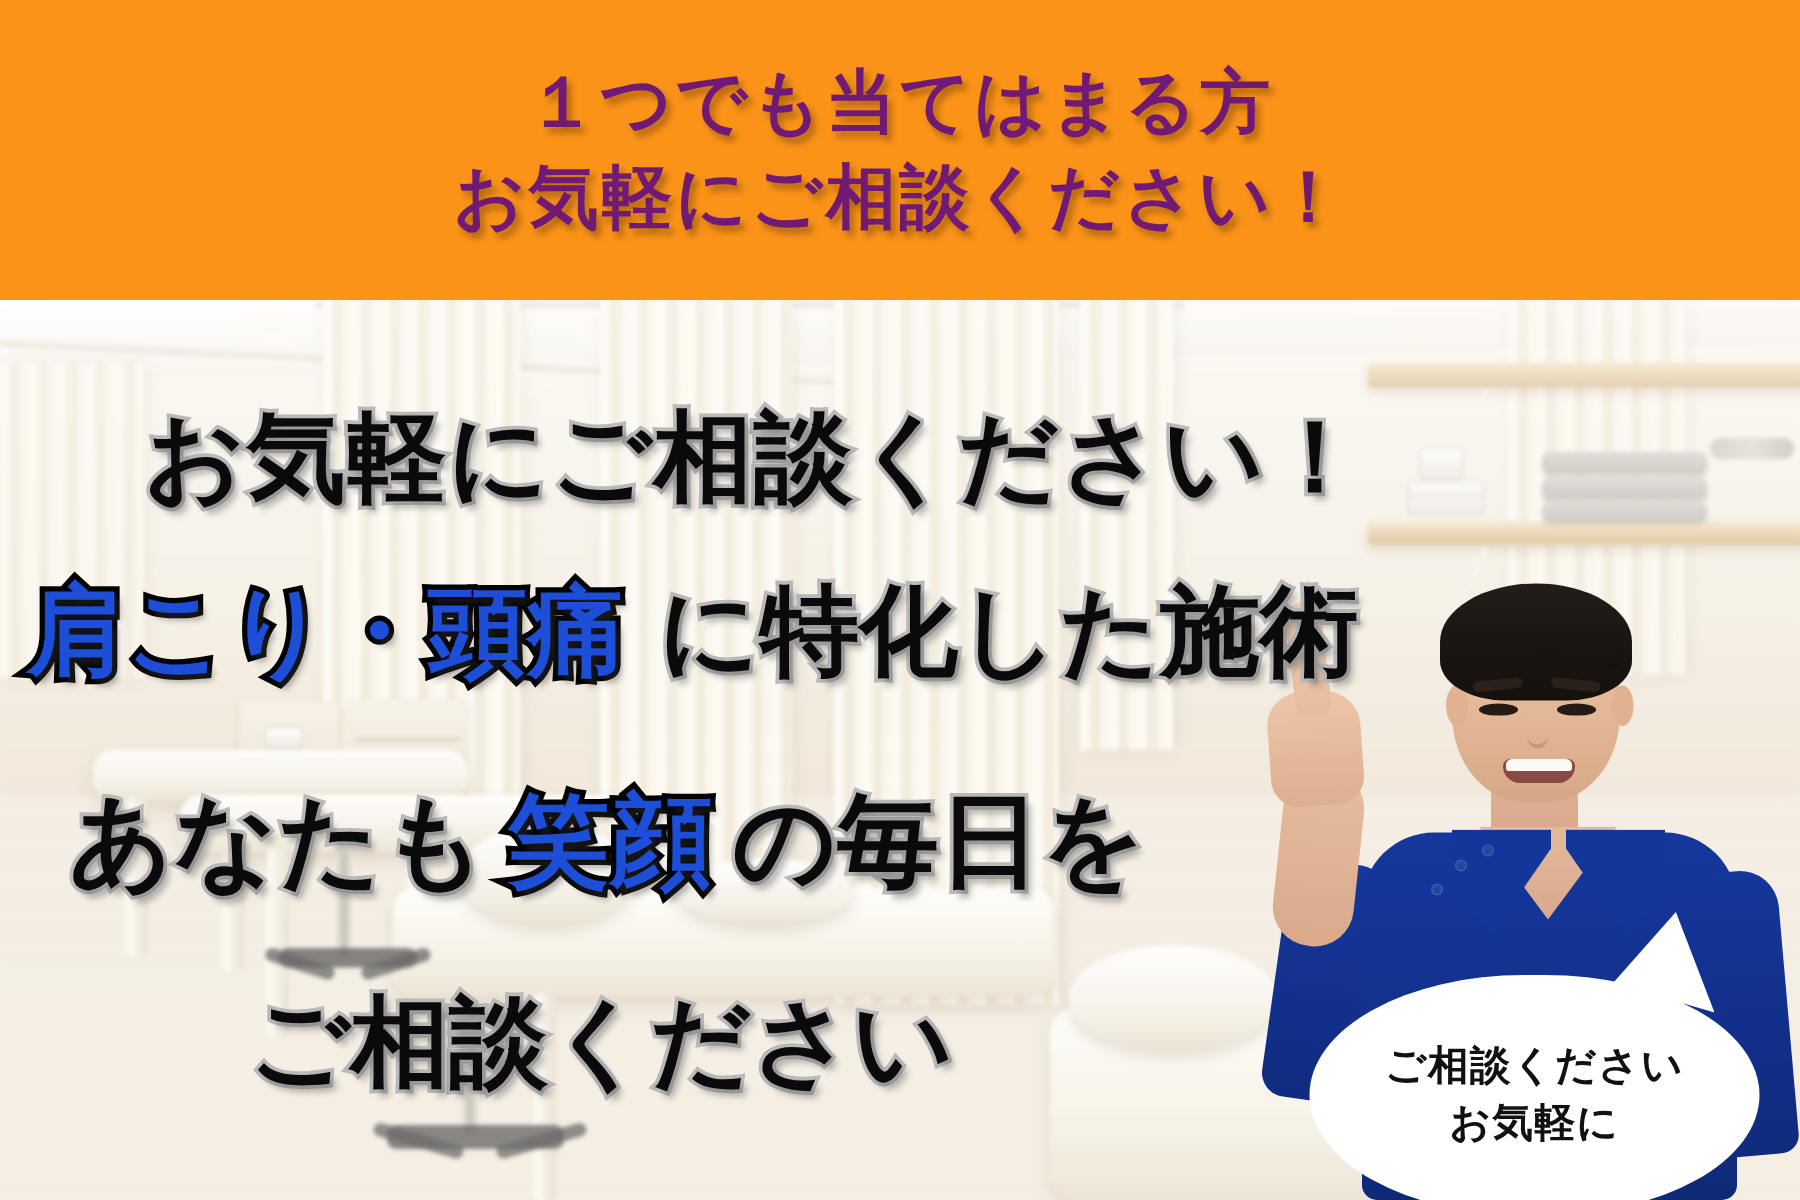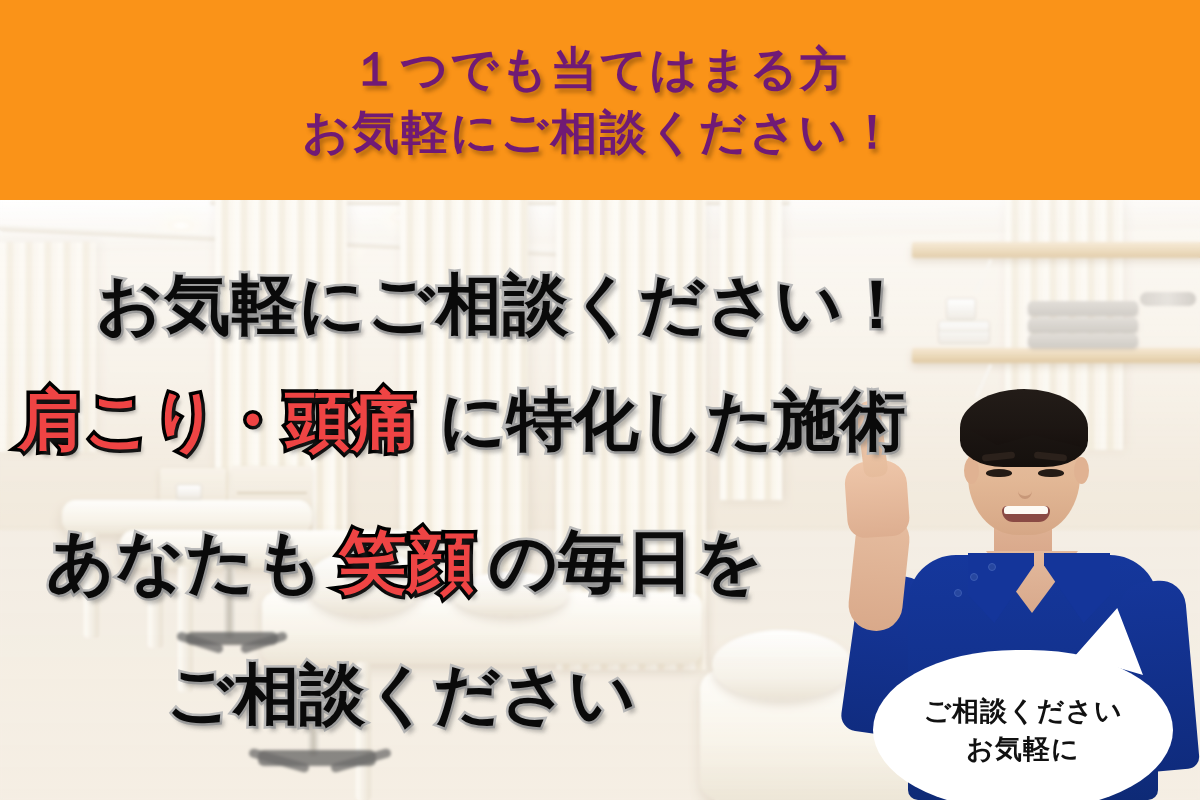--- a/index.html
+++ b/index.html
@@ -390,21 +390,21 @@
     font-weight: 700;
     line-height: 1;
   }
   .ink {
     color: #0a0a0a;
     -webkit-text-stroke: 5px #b9b9b9;
     paint-order: stroke fill;
     text-shadow: 4px 5px 4px rgba(90,90,90,0.42);
   }
   .hl {
-    color: #ef4444;
+    color: #1d4ed8;
     -webkit-text-stroke: 7px #000000;
     paint-order: stroke fill;
     text-shadow: 4px 5px 4px rgba(60,60,60,0.40);
   }
   .line1 { left: 96px; top: 72px;  font-size: 66px; letter-spacing: 1px; }
   .line2 { left: 18px; top: 188px; font-size: 66px; letter-spacing: 0px; }
   .line3 { left: 46px; top: 328px; font-size: 68px; letter-spacing: 0px; }
   .line4 { left: 166px; top: 462px; font-size: 66px; letter-spacing: 0px; }
   .seg { display: inline-block; vertical-align: baseline; }
   .gap-s { display: inline-block; width: 14px; }

